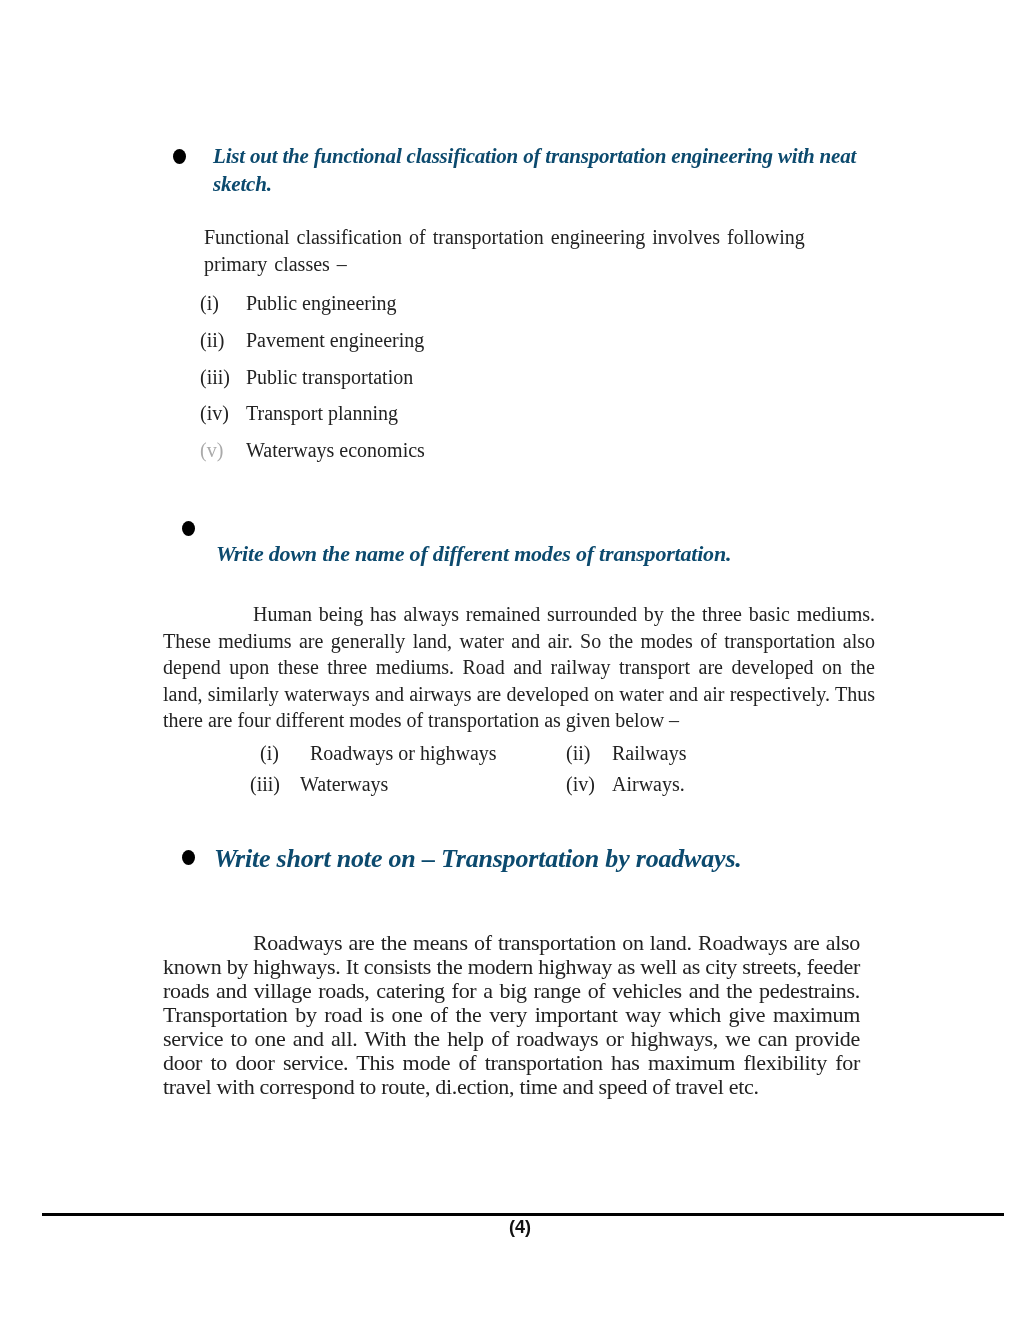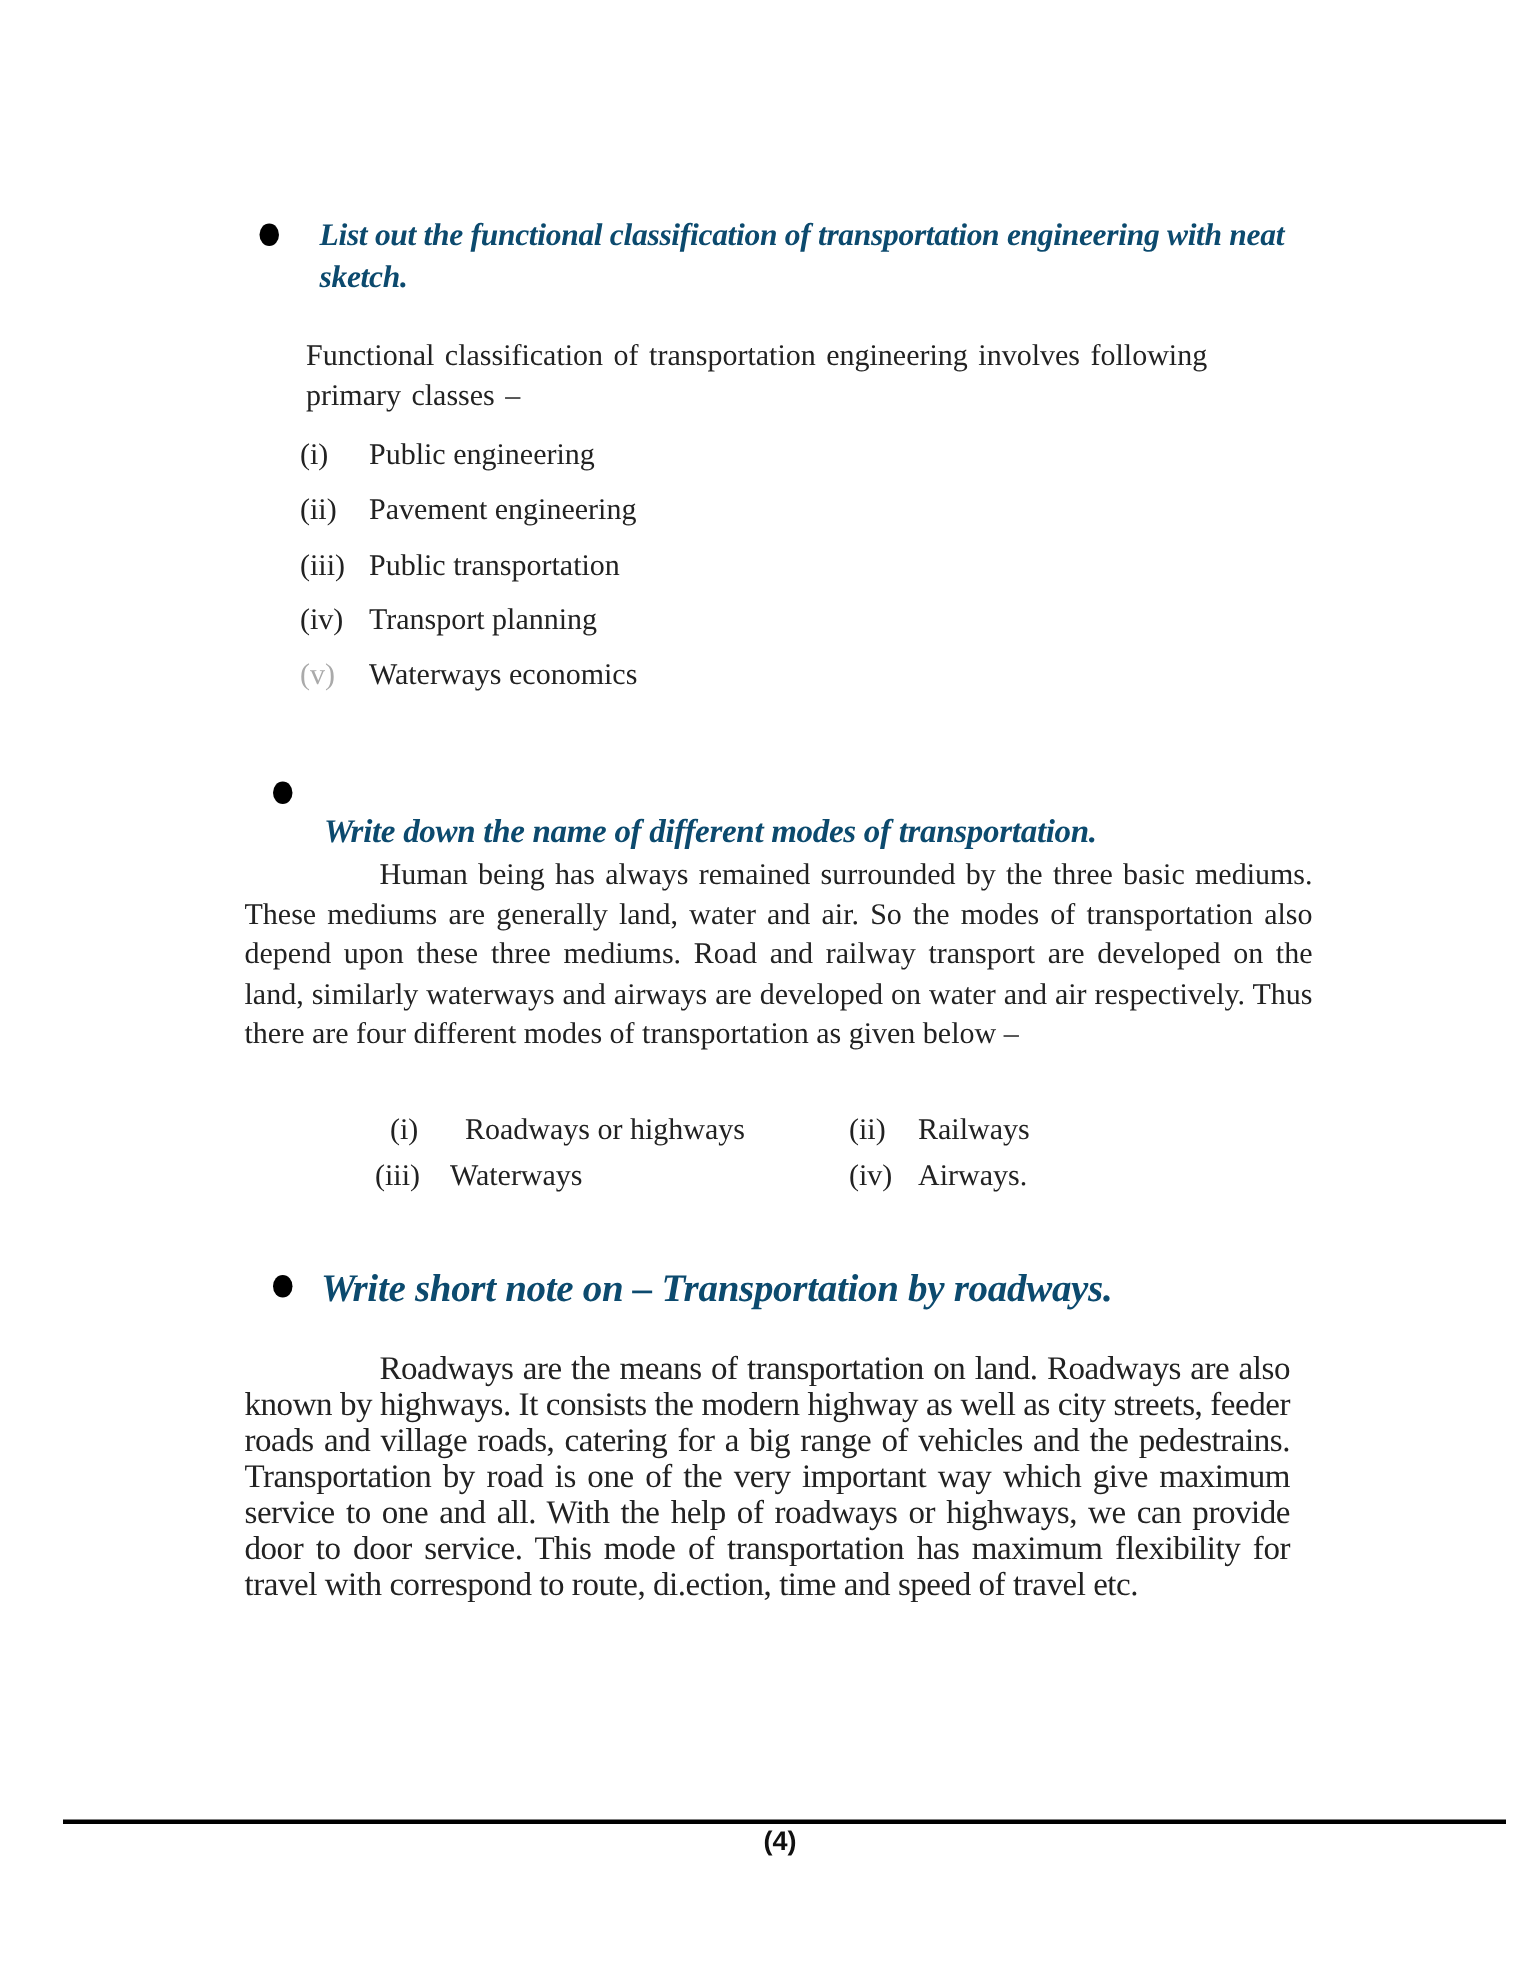--- a/index.html
+++ b/index.html
@@ -13,21 +13,21 @@
     letter-spacing: -0.2px;
   }
   .bullet {
     position: absolute; width: 13px; height: 15px; border-radius: 50%;
     background: #000;
   }
   .p {
     position: absolute; font-size: 20px; line-height: 26.5px; text-align: justify;
     color: #222;
   }
-  .indent { text-indent: 90px; }
+  .indent { text-indent: 90px; margin-top: 31px; }
   .li { position: absolute; font-size: 20px; line-height: 26px; color: #222; white-space: nowrap; }
   .li .num { display: inline-block; width: 46px; }
   .li .num.faint { color: #aaa; }
   .rule { position: absolute; left: 42px; width: 962px; top: 1213px; height: 3px; background: #000; }
   .pageno {
     position: absolute; top: 1217px; left: 0; width: 1040px; text-align: center;
     font-family: "Liberation Sans", sans-serif; font-weight: bold; font-size: 18px; color: #111;
   }
   .roadp { font-size: 22px; line-height: 24px; letter-spacing: -0.3px; }
 </style>

